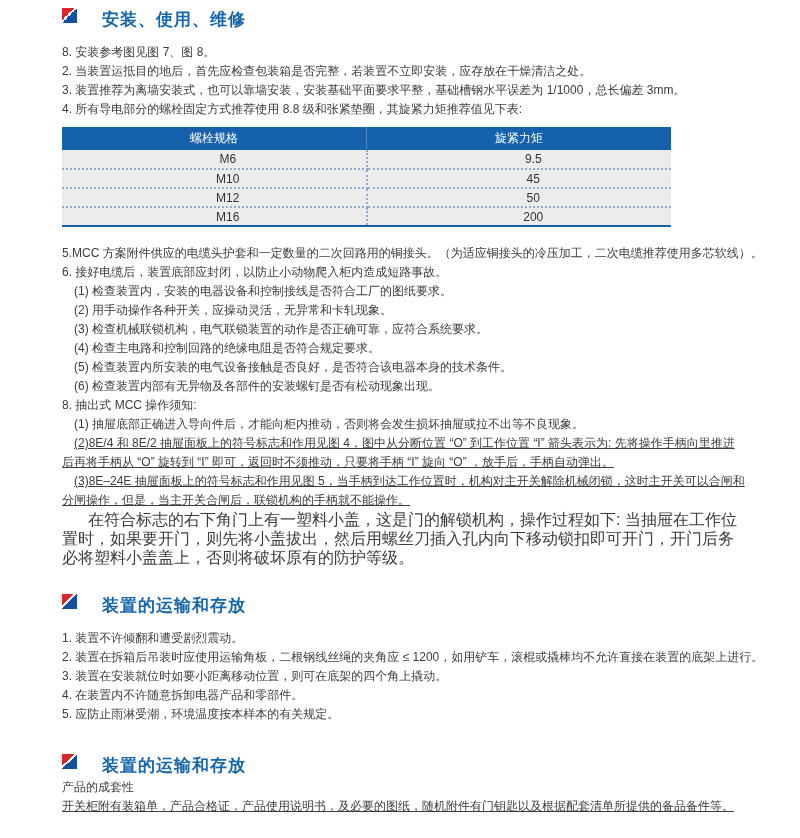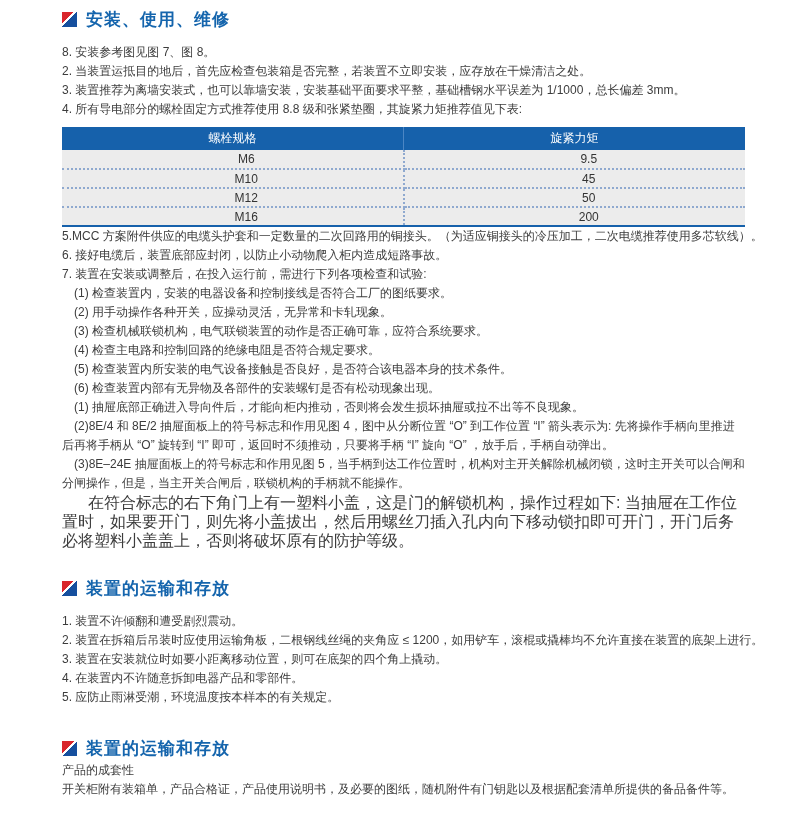--- a/index.html
+++ b/index.html
@@ -7,31 +7,31 @@
     --accent_red:#d9262c;
     --table_header_bg:#1661ab;
     --dot_line:#8fa9cf;
     --row_bg:#ececec;
     --text_color:#3c3c3c;
   }
   *{margin:0;padding:0;box-sizing:border-box;}
   html,body{width:800px;height:838px;overflow:hidden;background:#ffffff;
     font-family:"Liberation Sans","DejaVu Sans",sans-serif;color:var(--text_color);}
   .page{width:800px;height:838px;padding:8px 55px 0 62px;}
-  .sec-head{display:flex;align-items:center;gap:9px;margin-top:0;}
+  .sec-head{display:flex;gap:25px;margin-top:0;}
   .sec-title{font-size:17px;font-weight:bold;color:var(--accent_blue);letter-spacing:1px;}
   .marker{width:15px;height:15px;flex:0 0 15px;
     background:linear-gradient(135deg,var(--accent_red) 0%,var(--accent_red) 40%,#ffffff 40%,#ffffff 50%,#164f9e 50%,#164f9e 100%);}
   .body-text{font-size:12px;line-height:19px;color:var(--text_color);}
   .li{font-size:12px;line-height:19px;white-space:nowrap;}
-  .li.wrap{white-space:normal;}
+  .li.wrap{white-space:normal;text-decoration:underline;}
   .list1{margin-top:12px;}
   .sub .li{text-indent:12px;}
   .para{font-size:16px;line-height:19px;text-indent:26px;white-space:normal;}
-  table.torque{width:683px;border-collapse:collapse;margin-top:8px;
+  table.torque{width:609px;border-collapse:collapse;margin-top:8px;margin-bottom:17px;
     border-bottom:2px solid var(--table_header_bg);}
   table.torque th{background:var(--table_header_bg);color:#ffffff;font-size:12px;font-weight:normal;
     height:23px;text-align:center;}
   table.torque th:first-child{border-right:1px solid #4c86c4;}
   table.torque td{background:var(--row_bg);font-size:12px;color:#333333;text-align:center;
     height:19px;border-bottom:2px dotted var(--dot_line);padding-left:28px;}
   table.torque td:first-child{border-right:2px dotted var(--dot_line);}
   table.torque col{width:50%;}
   .gap-sec2{margin-top:27px;}
   .gap-sec3{margin-top:30px;}
@@ -81,32 +81,32 @@
       <tr>
         <td>M16</td>
         <td>200</td>
       </tr>
     </tbody>
   </table>
 
   <div>
     <div class="li">5.MCC 方案附件供应的电缆头护套和一定数量的二次回路用的铜接头。（为适应铜接头的冷压加工，二次电缆推荐使用多芯软线）。</div>
     <div class="li">6. 接好电缆后，装置底部应封闭，以防止小动物爬入柜内造成短路事故。</div>
-    <div class="li">7. 装置在安装或调整后，在投入运行前，需进行下列各项检查和试验:</div>
   </div>
 
   <div class="sub">
     <div class="li">(1) 检查装置内，安装的电器设备和控制接线是否符合工厂的图纸要求。</div>
     <div class="li">(2) 用手动操作各种开关，应操动灵活，无异常和卡轧现象。</div>
     <div class="li">(3) 检查机械联锁机构，电气联锁装置的动作是否正确可靠，应符合系统要求。</div>
     <div class="li">(4) 检查主电路和控制回路的绝缘电阻是否符合规定要求。</div>
     <div class="li">(5) 检查装置内所安装的电气设备接触是否良好，是否符合该电器本身的技术条件。</div>
     <div class="li">(6) 检查装置内部有无异物及各部件的安装螺钉是否有松动现象出现。</div>
   </div>
 
+  <div class="li">8. 抽出式 MCC 操作须知:</div>
 
   <div class="sub">
     <div class="li">(1) 抽屉底部正确进入导向件后，才能向柜内推动，否则将会发生损坏抽屉或拉不出等不良现象。</div>
     <div class="li wrap">(2)8E/4 和 8E/2 抽屉面板上的符号标志和作用见图 4，图中从分断位置 “O” 到工作位置 “I” 箭头表示为: 先将操作手柄向里推进后再将手柄从 “O” 旋转到 “I” 即可，返回时不须推动，只要将手柄 “I” 旋向 “O” ，放手后，手柄自动弹出。</div>
     <div class="li wrap">(3)8E–24E 抽屉面板上的符号标志和作用见图 5，当手柄到达工作位置时，机构对主开关解除机械闭锁，这时主开关可以合闸和分闸操作，但是，当主开关合闸后，联锁机构的手柄就不能操作。</div>
   </div>
 
   <div class="para">在符合标志的右下角门上有一塑料小盖，这是门的解锁机构，操作过程如下: 当抽屉在工作位置时，如果要开门，则先将小盖拔出，然后用螺丝刀插入孔内向下移动锁扣即可开门，开门后务必将塑料小盖盖上，否则将破坏原有的防护等级。</div>
 
   <div class="sec-head gap-sec2">

